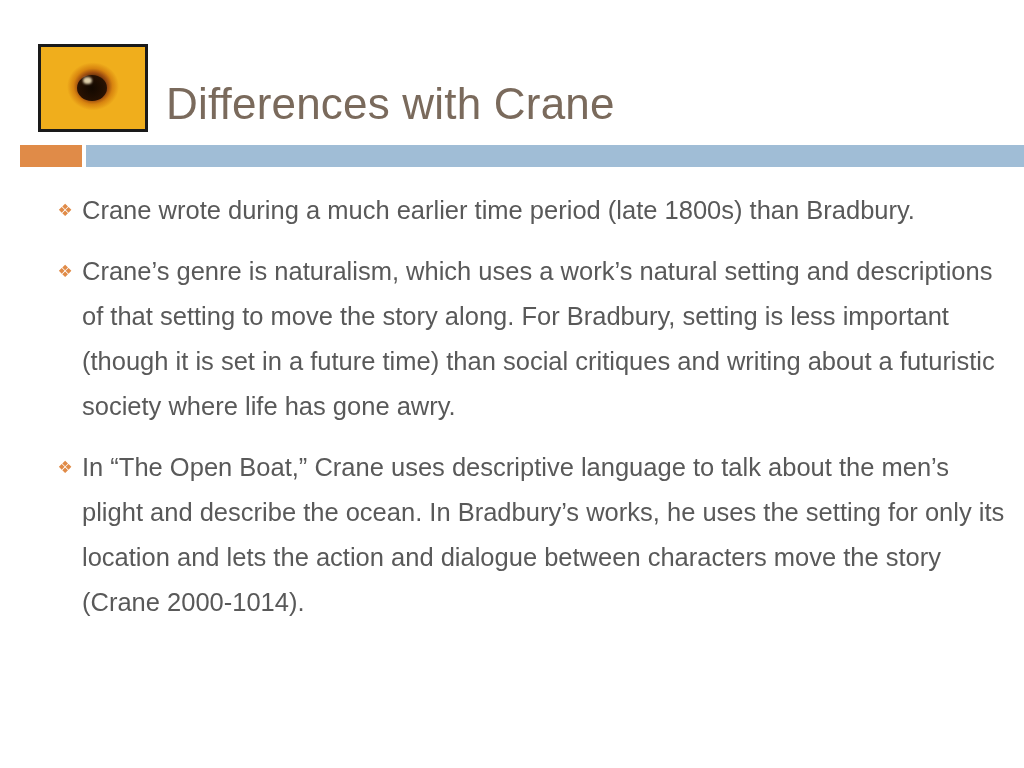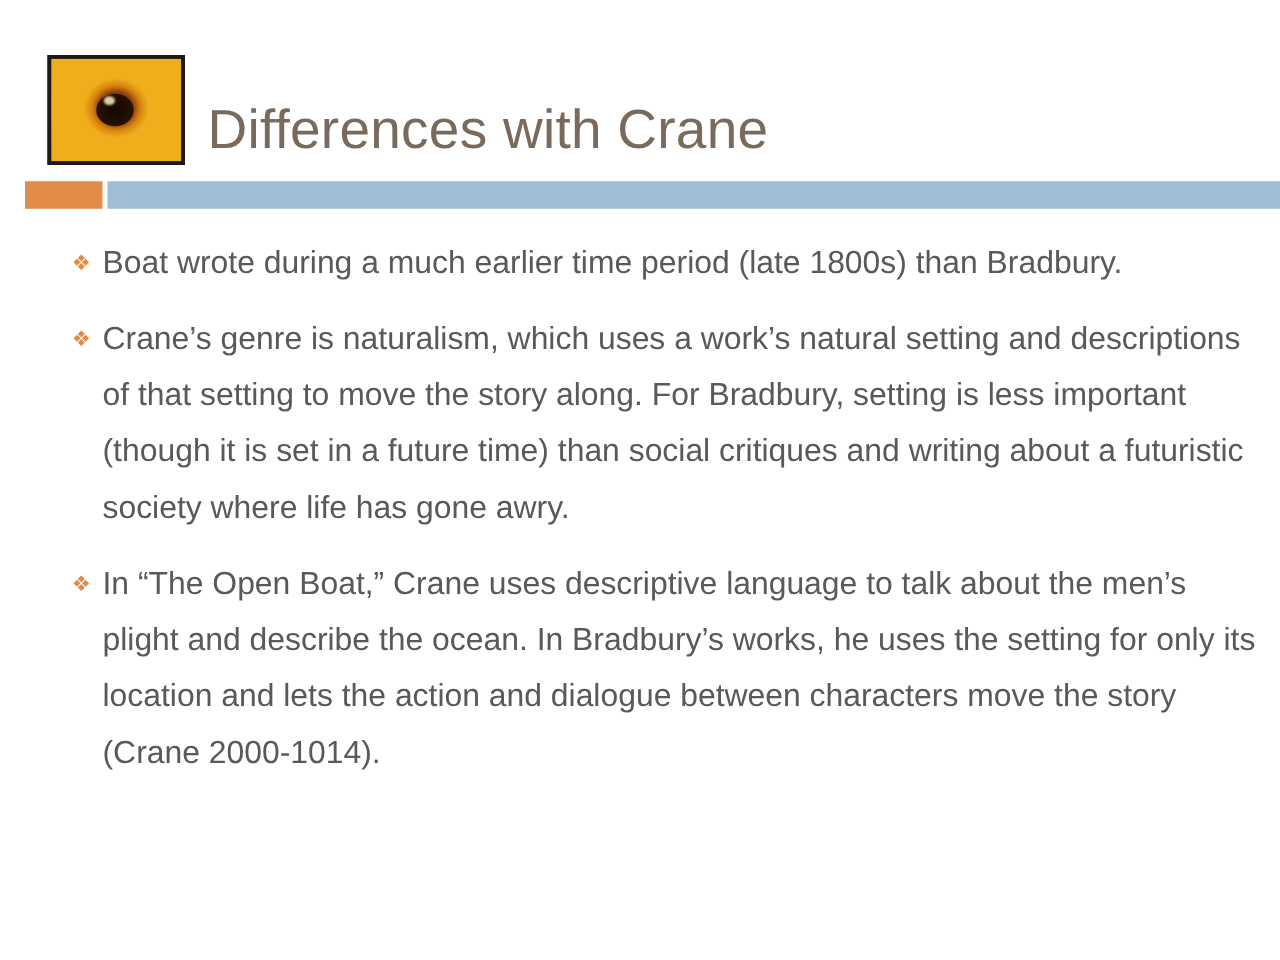--- a/index.html
+++ b/index.html
@@ -143,21 +143,21 @@
     <h1 class="title">Differences with Crane</h1>
   </div>
 
   <div class="rule-orange"></div>
   <div class="rule-blue"></div>
 
   <div class="body-content">
 
     <div class="bullet-item">
       <span class="bullet-marker">❖</span>
-      <span>Boat wrote during a much earlier time period (late 1800s) than Bradbury.</span>
+      <span>Crane wrote during a much earlier time period (late 1800s) than Bradbury.</span>
     </div>
 
     <div class="bullet-item">
       <span class="bullet-marker">❖</span>
       <span>Crane’s genre is naturalism, which uses a work’s natural setting and descriptions of that setting to move the story along. For Bradbury, setting is less important (though it is set in a future time) than social critiques and writing about a futuristic society where life has gone awry.</span>
     </div>
 
     <div class="bullet-item">
       <span class="bullet-marker">❖</span>
       <span>In “The Open Boat,” Crane uses descriptive language to talk about the men’s plight and describe the ocean. In Bradbury’s works, he uses the setting for only its location and lets the action and dialogue between characters move the story (Crane 2000-1014).</span>

